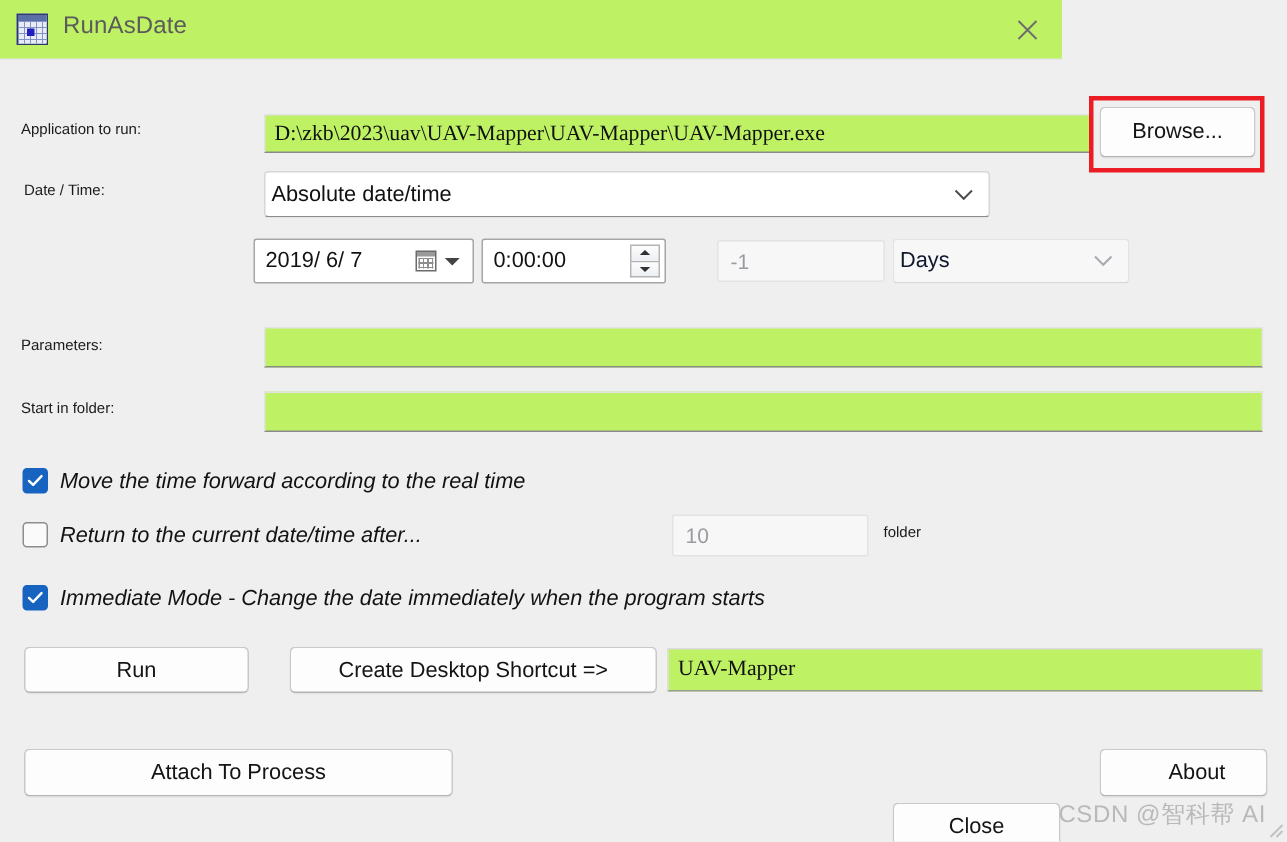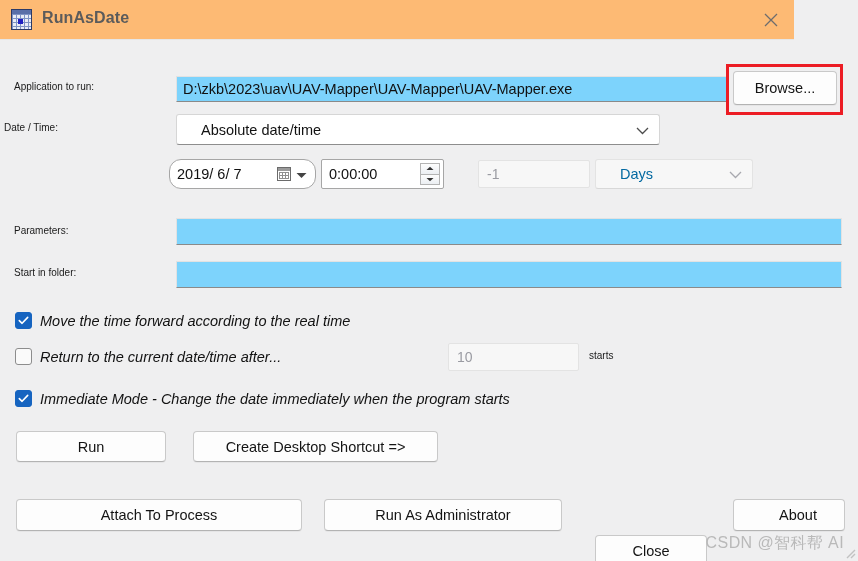--- a/index.html
+++ b/index.html
@@ -15,24 +15,23 @@
     position: relative;
     width: 858px;
     height: 561px;
     background: #efeff0;
   }
 
   
   .titlebar {
     position: absolute;
     left: 0; top: 0;
-    width: 794px; height: 40px;
-    background: #fdba74;
+    width: 708px; height: 40px;
+    background: #bef264;
     border-bottom: 1px solid #e6e6e6;
-    font-weight: bold;
   }
   .title-icon {
     position: absolute;
     left: 11px; top: 9px;
     width: 21px; height: 21px;
     background: #ffffff;
     border: 1.5px solid #2b3a67;
     display: block;
   }
   .title-icon .grid-top {
@@ -73,56 +72,56 @@
   .lbl {
     position: absolute;
     font-size: 10px;
     color: #1a1a1a;
     white-space: nowrap;
   }
 
   
   .tinput {
     position: absolute;
-    background: #7dd3fc;
+    background: #bef264;
     border: 1px solid #e2e2e2;
     border-bottom: 1px solid #8a8a8a;
-    font-family: Liberation Sans, sans-serif;
+    font-family: Liberation Serif, serif;
     font-size: 14.5px;
     color: #111111;
     padding: 12px 6px;
     display: flex;
     align-items: center;
     overflow: hidden;
     white-space: nowrap;
   }
 
   
   .combo {
     position: absolute;
     background: #ffffff;
     border: 1px solid #d6d6d6;
     border-bottom: 1px solid #8d8d8d;
     border-radius: 3px;
     font-size: 14.5px;
     color: #111111;
     display: flex;
     align-items: center;
-    padding: 0 24px;
+    padding: 0 4px;
   }
   .combo .chev {
     position: absolute;
     right: 10px; top: 50%;
     transform: translateY(-50%);
   }
   .combo.disabled {
     background: #f7f7f7;
     border: 1px solid #e3e3e3;
     border-bottom: 1px solid #d8d8d8;
-    color: #0369a1;
+    color: #0f172a;
   }
 
   
   .datebox, .timebox {
     position: absolute;
     background: #ffffff;
     border: 1px solid #a6a6a6;
     border-radius: 2px;
     font-size: 14.5px;
     color: #111111;
@@ -261,31 +260,31 @@
         <path d="M1 1 L13 13 M13 1 L1 13" stroke="#6d6d6d" stroke-width="1.3" fill="none"></path>
       </svg>
     </div>
   </div>
 
   <div class="lbl" style="left:14px; top:81px;">Application to run:</div>
   <div class="tinput" style="left:176px; top:76px; width:551px; height:26px;">D:\zkb\2023\uav\UAV-Mapper\UAV-Mapper\UAV-Mapper.exe</div>
   <div class="btn" style="left:733px; top:71px; width:104px; height:34px;">Browse...</div>
   <div class="redbox" style="left:726px; top:64px; width:117px; height:51px;"></div>
 
-  <div class="lbl" style="left:4px; top:122px;text-align:right;">Date / Time:</div>
+  <div class="lbl" style="left:16px; top:122px;text-align:right;">Date / Time:</div>
   <div class="combo" style="left:176px; top:114px; width:484px; height:31px;">
     <span>Absolute date/time</span>
     <span class="chev">
       <svg width="13" height="8" viewBox="0 0 13 8">
           <path d="M1 1 L6.5 6.5 L12 1" stroke="#4c4c4c" stroke-width="1.3" fill="none"></path>
         </svg>
     </span>
   </div>
 
-  <div class="datebox" style="left:169px; top:159px; width:147px; height:30px;border-radius:12px;">
+  <div class="datebox" style="left:169px; top:159px; width:147px; height:30px;">
     <span>2019/ 6/ 7</span>
     <span class="cal-icon"></span>
     <span class="cal-drop">
       <svg width="11" height="7" viewBox="0 0 11 7">
           <path d="M0.5 1 L5.5 6 L10.5 1" fill="#444"></path>
         </svg>
     </span>
   </div>
 
   <div class="timebox" style="left:321px; top:159px; width:123px; height:30px;">
@@ -327,36 +326,36 @@
         </svg>
     </span>
     <span class="chktext">Move the time forward according to the real time</span>
   </div>
 
   <div class="chkrow" style="left:15px; top:348px;">
     <span class="chk off"></span>
     <span class="chktext">Return to the current date/time after...</span>
   </div>
   <div class="numfield" style="left:448px; top:343px; width:131px; height:28px;">10</div>
-  <div class="lbl" style="left:589px; top:350px;">starts</div>
+  <div class="lbl" style="left:589px; top:350px;">folder</div>
 
   <div class="chkrow" style="left:15px; top:390px;">
     <span class="chk on">
       <svg width="11" height="11" viewBox="0 0 11 11">
           <path d="M1.3 5.6 L4.1 8.3 L9.7 2.4" stroke="#ffffff" stroke-width="1.6" fill="none" stroke-linecap="round" stroke-linejoin="round"></path>
         </svg>
     </span>
     <span class="chktext">Immediate Mode - Change the date immediately when the program starts</span>
   </div>
 
   <div class="btn" style="left:16px; top:431px; width:150px; height:31px;">Run</div>
   <div class="btn" style="left:193px; top:431px; width:245px; height:31px;">Create Desktop Shortcut =&gt;</div>
+  <div class="tinput" style="left:445px; top:432px; width:397px; height:29px; border:1px solid #dcdcdc; border-bottom:1px solid #9a9a9a;">UAV-Mapper</div>
 
   <div class="btn" style="left:16px; top:499px; width:286px; height:32px;">Attach To Process</div>
-  <div class="btn" style="left:324px; top:499px; width:238px; height:32px;">Run As Administrator</div>
   <div class="btn" style="left:595px; top:499px; width:112px; height:32px;margin-top:36px;">Close</div>
   <div class="btn" style="left:733px; top:499px; width:112px; height:32px;padding-left:18px;">About</div>
 
   <div class="watermark">CSDN @智科帮 AI</div>
 
   <div class="grip">
     <svg width="14" height="14" viewBox="0 0 14 14">
       <path d="M13 5 L5 13 M13 9 L9 13" stroke="#c2c2c2" stroke-width="1.4" fill="none"></path>
     </svg>
   </div>

